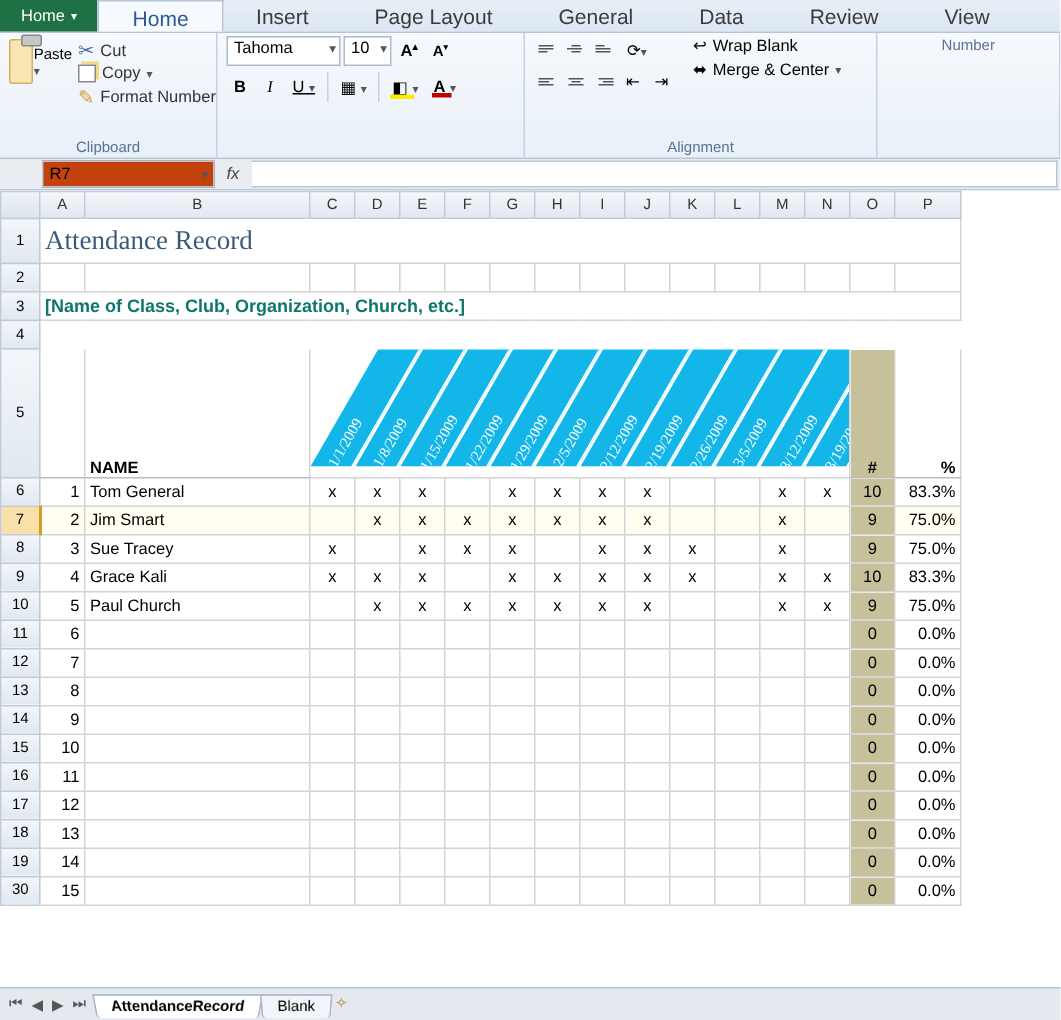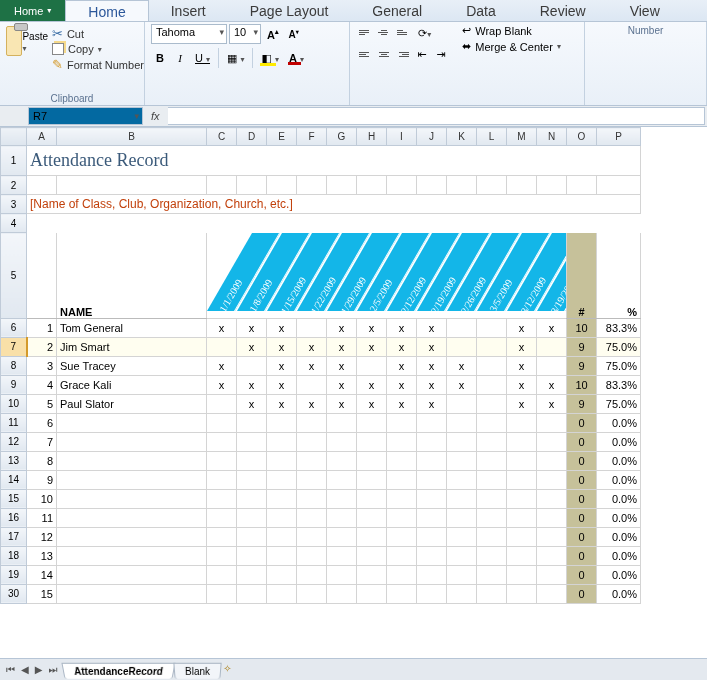--- a/index.html
+++ b/index.html
@@ -46,38 +46,38 @@
 .align-row { display:flex; gap:1px; }
 .align-btn { width:18px; height:16px; display:flex; flex-direction:column; justify-content:center; gap:1px; padding:2px; }
 .al-line { height:1px; background:#555; }
 .wrap-merge { display:flex; flex-direction:column; gap:3px; margin-left:8px; font-size:11px; }
 
 .num-row { display:flex; gap:2px; align-items:center; }
 .num-fmt { width:80px; }
 
 
 .fx-row { display:flex; background:#e9edf1; border-bottom:1px solid #b6c5d6; height:21px; align-items:stretch; }
-.namebox { width:115px; border:1px solid #b6c5d6; background:#0369a1; margin:1px 0 1px 28px; font-size:11px; padding:1px 4px; display:flex; align-items:center; position:relative; }
+.namebox { width:115px; border:1px solid #b6c5d6; background:#c2410c; margin:1px 0 1px 28px; font-size:11px; padding:1px 4px; display:flex; align-items:center; position:relative; }
 .namebox::after { content:"▾"; position:absolute; right:3px; font-size:9px; color:#555; }
 .fx-lbl { font-style:italic; color:#444; padding: 2px 8px; display:flex; align-items:center; }
 .fx-input { flex:1; border:1px solid #b6c5d6; border-left:none; background:#fff; margin:1px 2px 1px 0; }
 
 
 .grid-wrap { position:relative; overflow:auto; height: calc(680px - 22px - 84px - 21px - 22px); background:#fff; }
 table.sheet { border-collapse: collapse; table-layout: fixed; }
 .colhead th { background:linear-gradient(#f3f6fa,#e1e8f0); border:1px solid #c0cbd8; font-weight:normal; font-size:10px; color:#333; height:18px; text-align:center; }
 .colhead th.corner { background:linear-gradient(#eef2f7,#dde5ee); }
 .rowhead { background:linear-gradient(#f3f6fa,#e1e8f0); border:1px solid #c0cbd8; font-weight:normal; font-size:10px; text-align:center; width:26px; }
 td { border:1px solid #d4d4d4; height:19px; font-size:11px; padding:0 3px; font-family: Tahoma, sans-serif; overflow:hidden; white-space:nowrap; }
 td.c { text-align:center; }
 td.r { text-align:right; }
 
 tr.titlerow td { height:30px; }
 .big-title { font-size:18px; color:#3b5a7a; font-family: Tahoma; white-space:nowrap; }
-.sub-title { font-size:12px; color:#c2410c; }
+.sub-title { font-size:12px; color:#0f766e;font-weight:bold; }
 
 tr.selrow .rowhead { background:#f9e0a8; border-right: 2px solid #d49a2a; }
 tr.selrow td { background:#fffef0; }
 
 
 .angle-wrap { position:relative; height:85px; }
 .angle-bg { position:absolute; left:0; top:0; width:100%; height:78px; overflow:hidden; }
 .angle-chip { position:absolute; width:28px; height:95px; background:#13b6e8; border-right:1px solid #fff; transform: skewX(-30deg); transform-origin: bottom left; }
 .angle-label { position:absolute; color:#fff; font-size:10px; font-family: Tahoma; transform: rotate(-60deg); white-space:nowrap; }
 .name-hdr { font-weight:bold; font-size:11px; }
@@ -206,20 +206,21 @@
             <span>↩</span>
             <span>Wrap Blank</span>
           </div>
         <div class="hitem">
             <span>⬌</span>
             <span>Merge &amp; Center</span> 
             <span class="tinyarr">▾</span>
           </div>
       </div>
     </div>
+    <div class="group-label">Alignment</div>
   </div>
 
   <div class="group" style="flex:1; min-width:95px">
     <div class="group-label">Number</div>
   </div>
 </div>
 
 <div class="fx-row">
   <div class="namebox">R7</div>
   <div class="fx-lbl">fx</div>
@@ -442,21 +443,21 @@
           <td class="c">x</td>
           <td class="c">x</td>
           <td class="count-col">10</td>
           <td class="r pct-cell">83.3%</td>
         </tr>
       </tbody>
       <tbody>
         <tr class="">
           <th class="rowhead">10</th>
           <td class="r">5</td>
-          <td class="">Paul Slator</td>
+          <td class="">Paul Church</td>
           <td class="c"></td>
           <td class="c">x</td>
           <td class="c">x</td>
           <td class="c">x</td>
           <td class="c">x</td>
           <td class="c">x</td>
           <td class="c">x</td>
           <td class="c">x</td>
           <td class="c"></td>
           <td class="c"></td>

